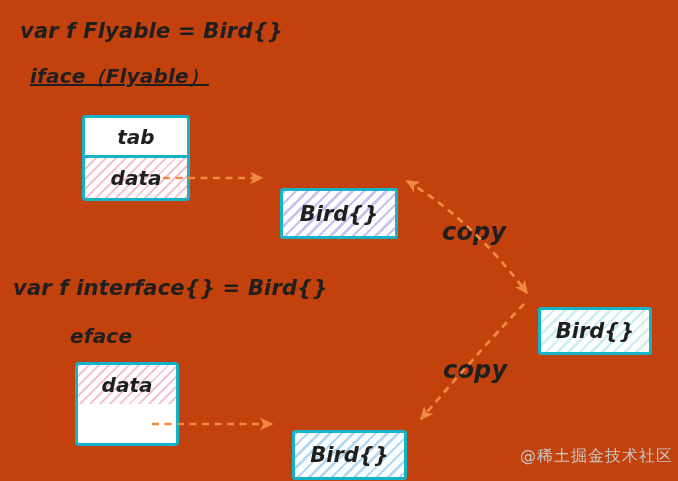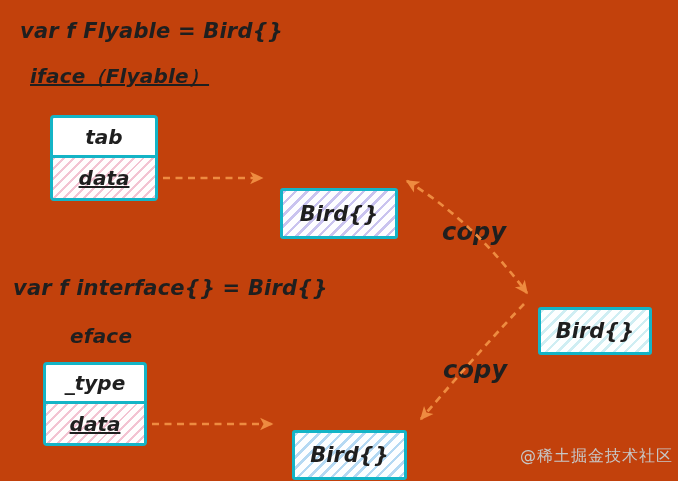--- a/index.html
+++ b/index.html
@@ -23,30 +23,30 @@
   .sub-title{font-size:20px;}
   .copy-label{font-size:24px;}
 
   
   .struct{
     position:absolute;
     border:3px solid #14b4c6;
     border-radius:4px;
     background:#ffffff;
     box-sizing:border-box;
+    margin-left:32px;
   }
   .struct .row{
     display:flex;align-items:center;justify-content:center;
     font-style:italic;font-weight:bold;font-size:20px;
     box-sizing:border-box;
   }
   .struct .row.first{border-bottom:3px solid #14b4c6;}
   .hatch-pink{
     background:repeating-linear-gradient(135deg,#f3c3d2 0 2px,#fffdfd 2px 7px);
-    text-decoration:underline;
   }
   .hatch-purple{
     background:repeating-linear-gradient(135deg,#c9c3ef 0 2.5px,#fdfdff 2.5px 8px);
   }
   .hatch-cyan{
     background:repeating-linear-gradient(135deg,#cfeef3 0 2.5px,#fdffff 2.5px 8px);
   }
   .hatch-blue{
     background:repeating-linear-gradient(135deg,#b5d9f3 0 2.5px,#fdfeff 2.5px 8px);
   }
@@ -108,23 +108,20 @@
 
   <div class="bird-box hatch-cyan" style="left:538px;top:275px;width:114px;height:48px;">
     <span>Bird{}</span>
   </div>
 
   <div class="hand code-line" style="left:13px;top:276px;">var f interface{} = Bird{}</div>
 
   <div class="hand sub-title" style="left:70px;top:324px;">eface</div>
 
   <div class="struct" style="left:43px;top:362px;width:104px;height:84px;">
-    <div class="row first" style="height:39px;">
-      <span>_type</span>
-    </div>
     <div class="row hatch-pink" style="height:39px;">
       <span>data</span>
     </div>
   </div>
 
   <div class="bird-box hatch-blue" style="left:292px;top:398px;width:115px;height:50px;">
     <span>Bird{}</span>
   </div>
 
   <div class="hand copy-label" style="left:442px;top:218px;">copy</div>

